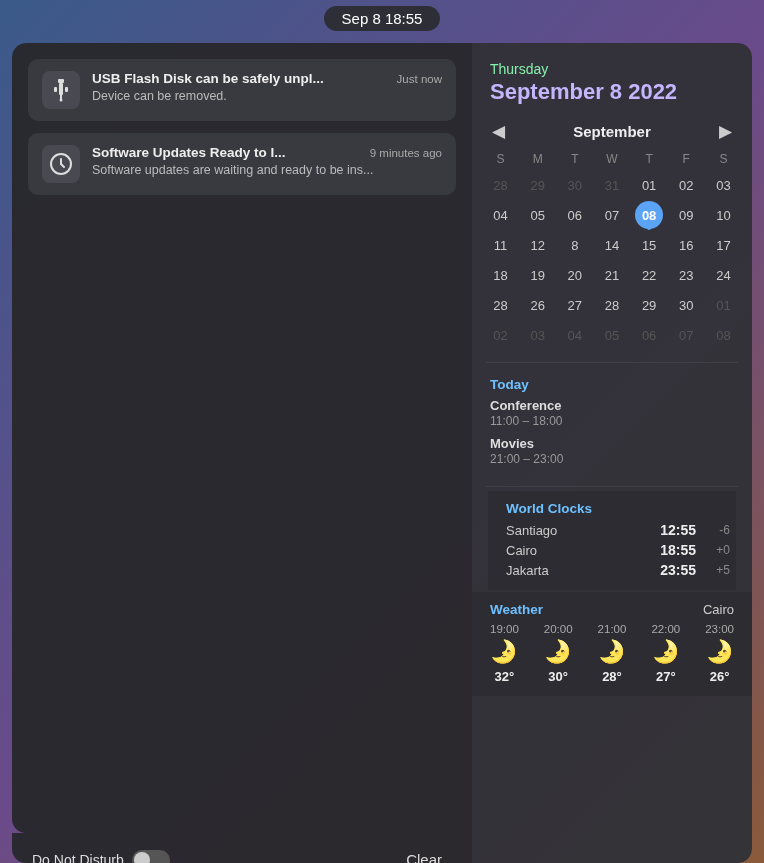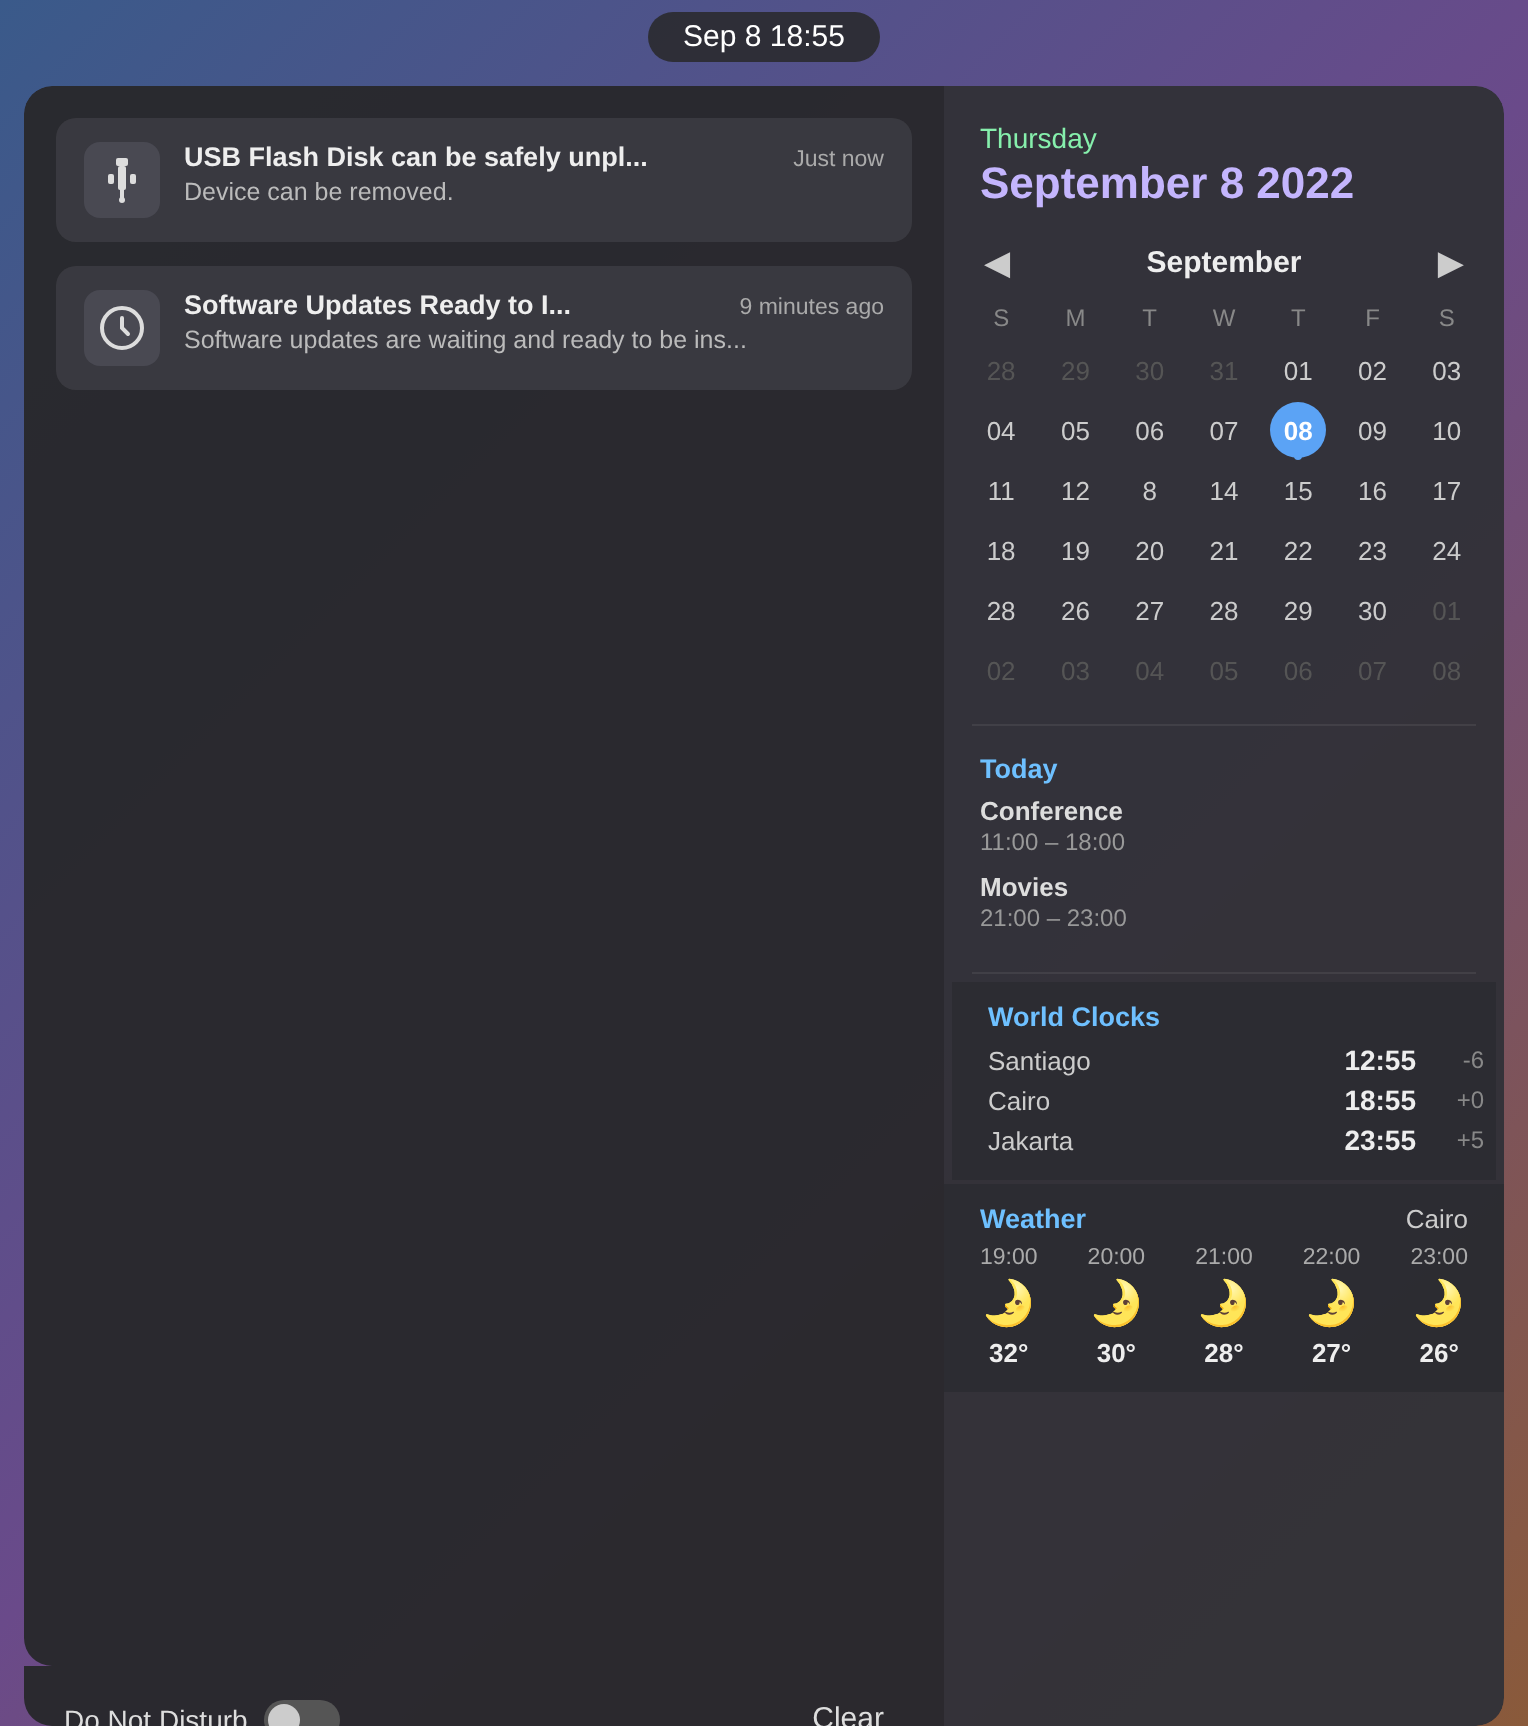--- a/index.html
+++ b/index.html
@@ -283,21 +283,21 @@
     }
     .event-time {
       color: #999;
       font-size: 12px;
       margin-top: 1px;
     }
 
     
     #clocks-section {
       background: rgba(44,44,50,0.97);
-      margin: 0 4px;
+      margin: 0 16px;
       padding: 10px 6px 8px 18px;
     }
     #clocks-title {
       color: #6ec0ff;
       font-size: 13.5px;
       font-weight: 700;
       margin-bottom: 6px;
     }
     .clock-row {
       display: flex;

